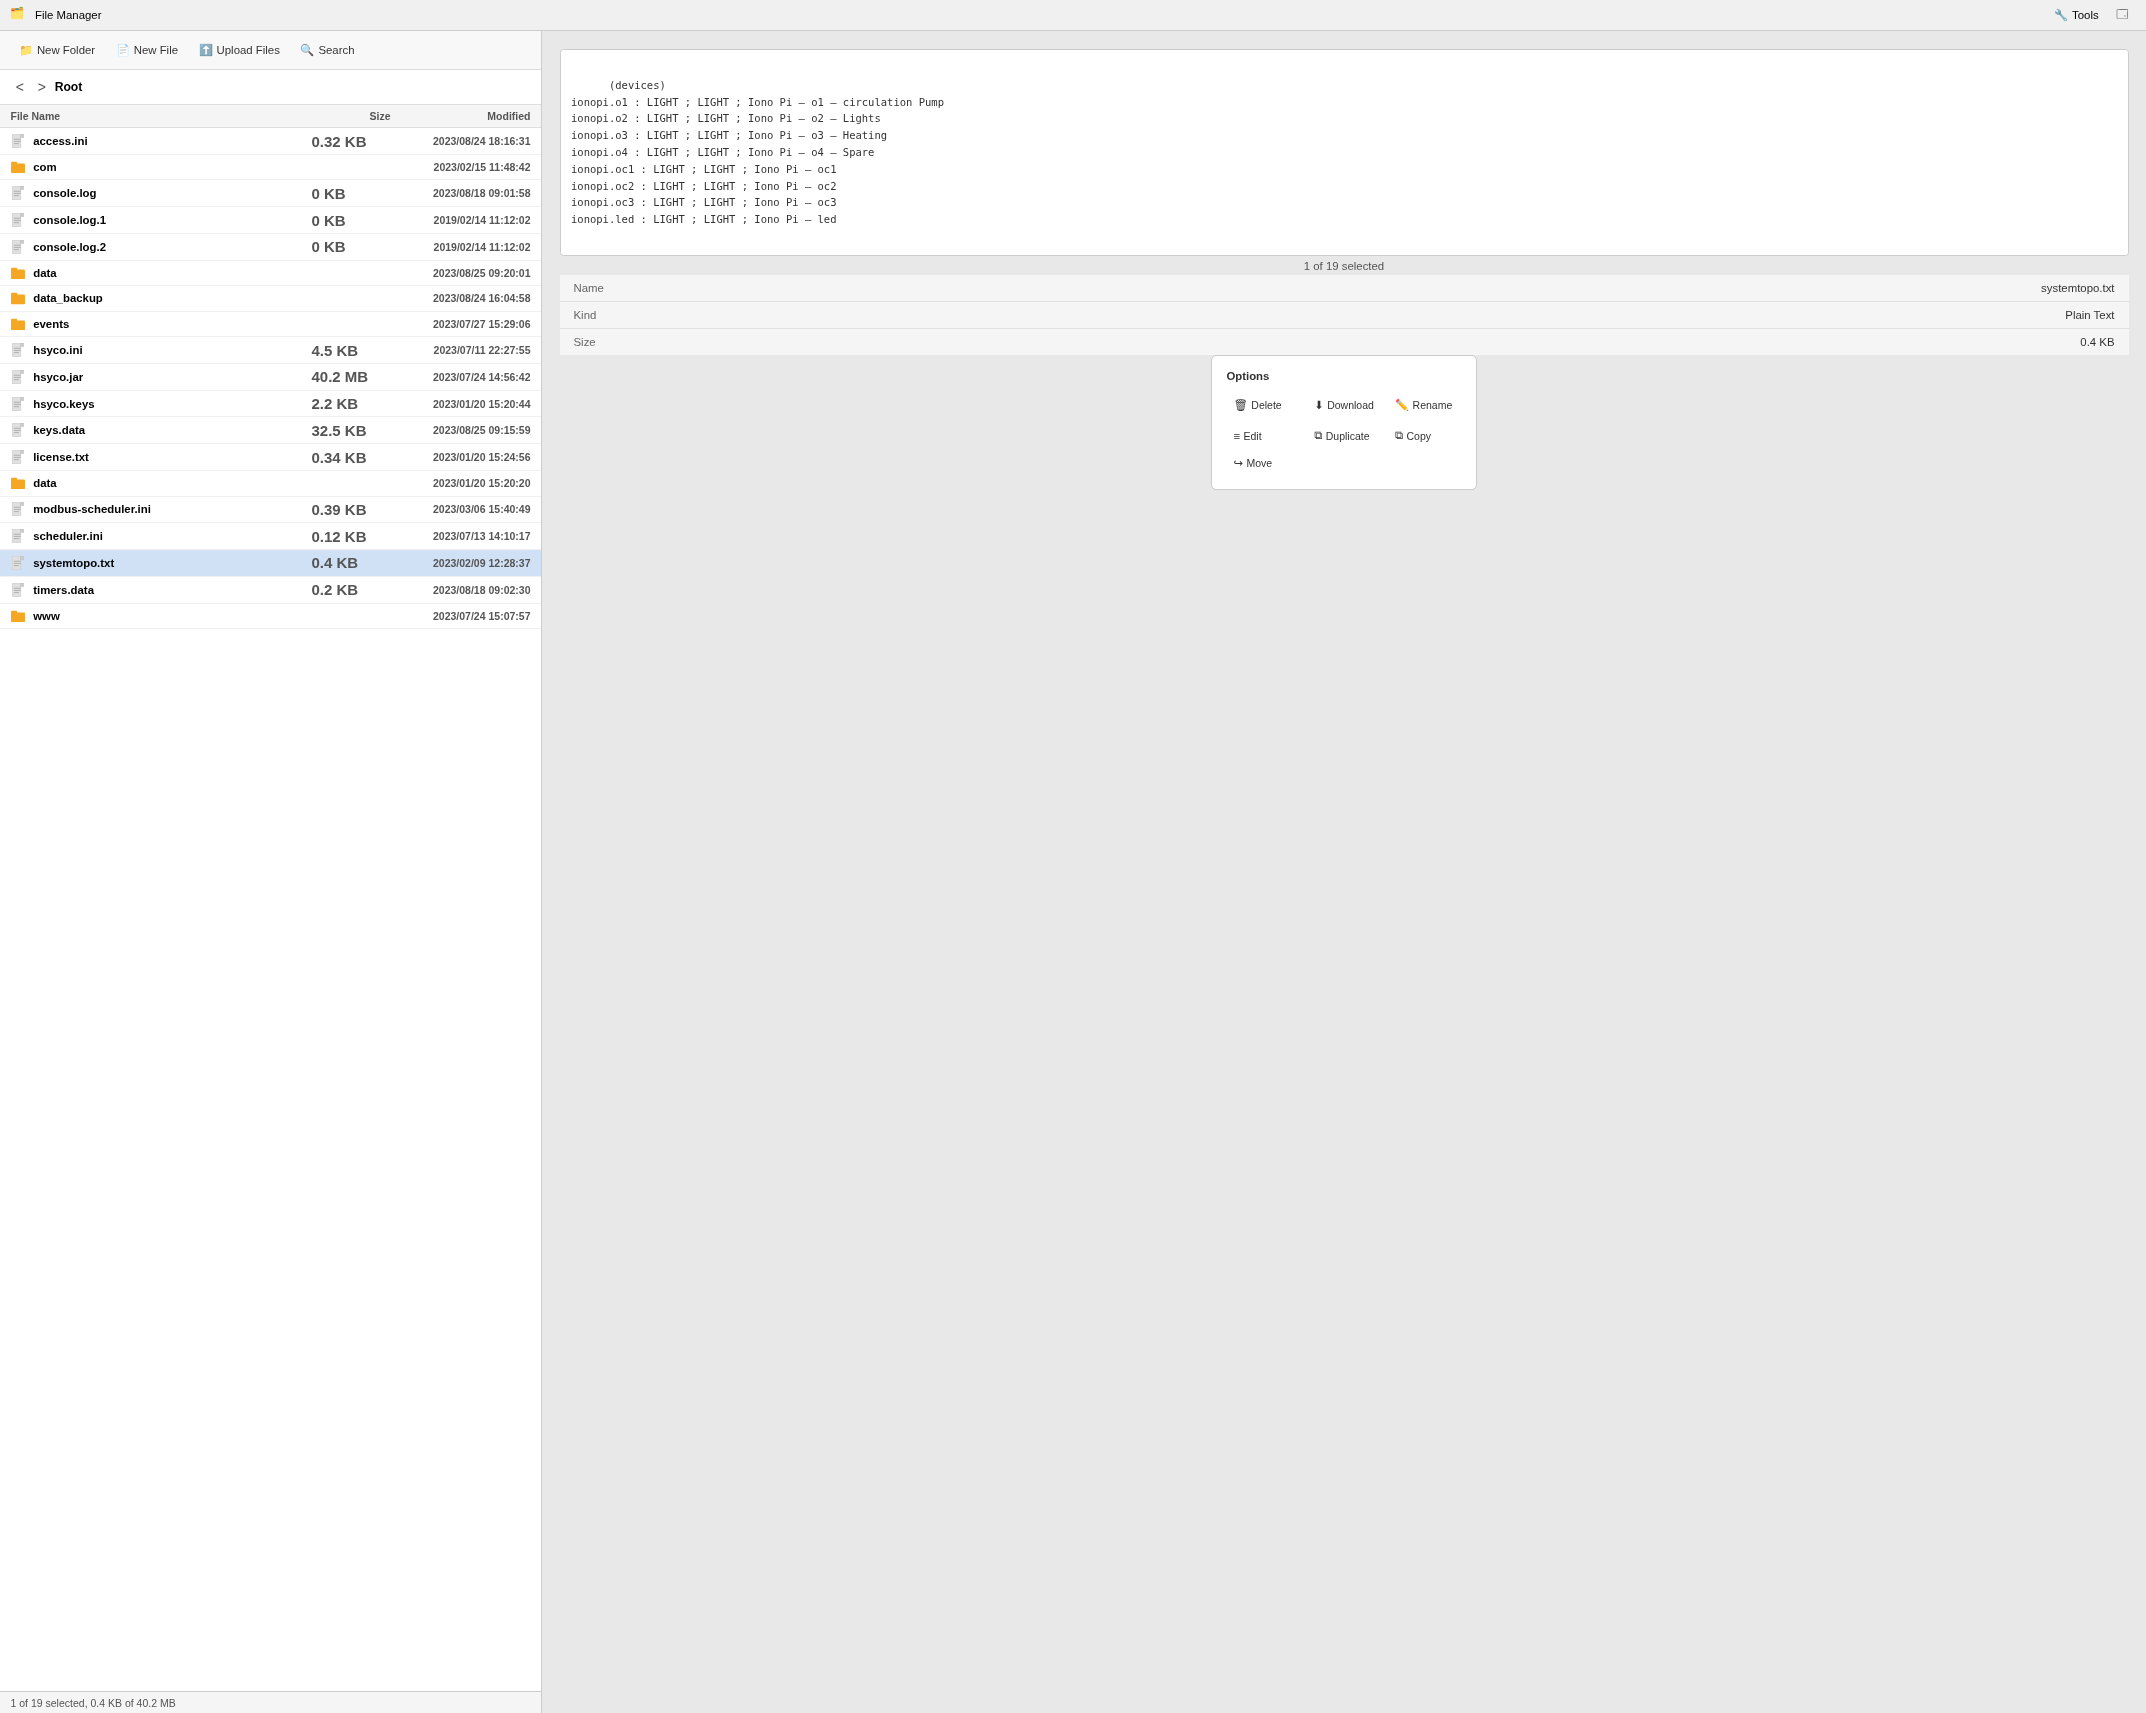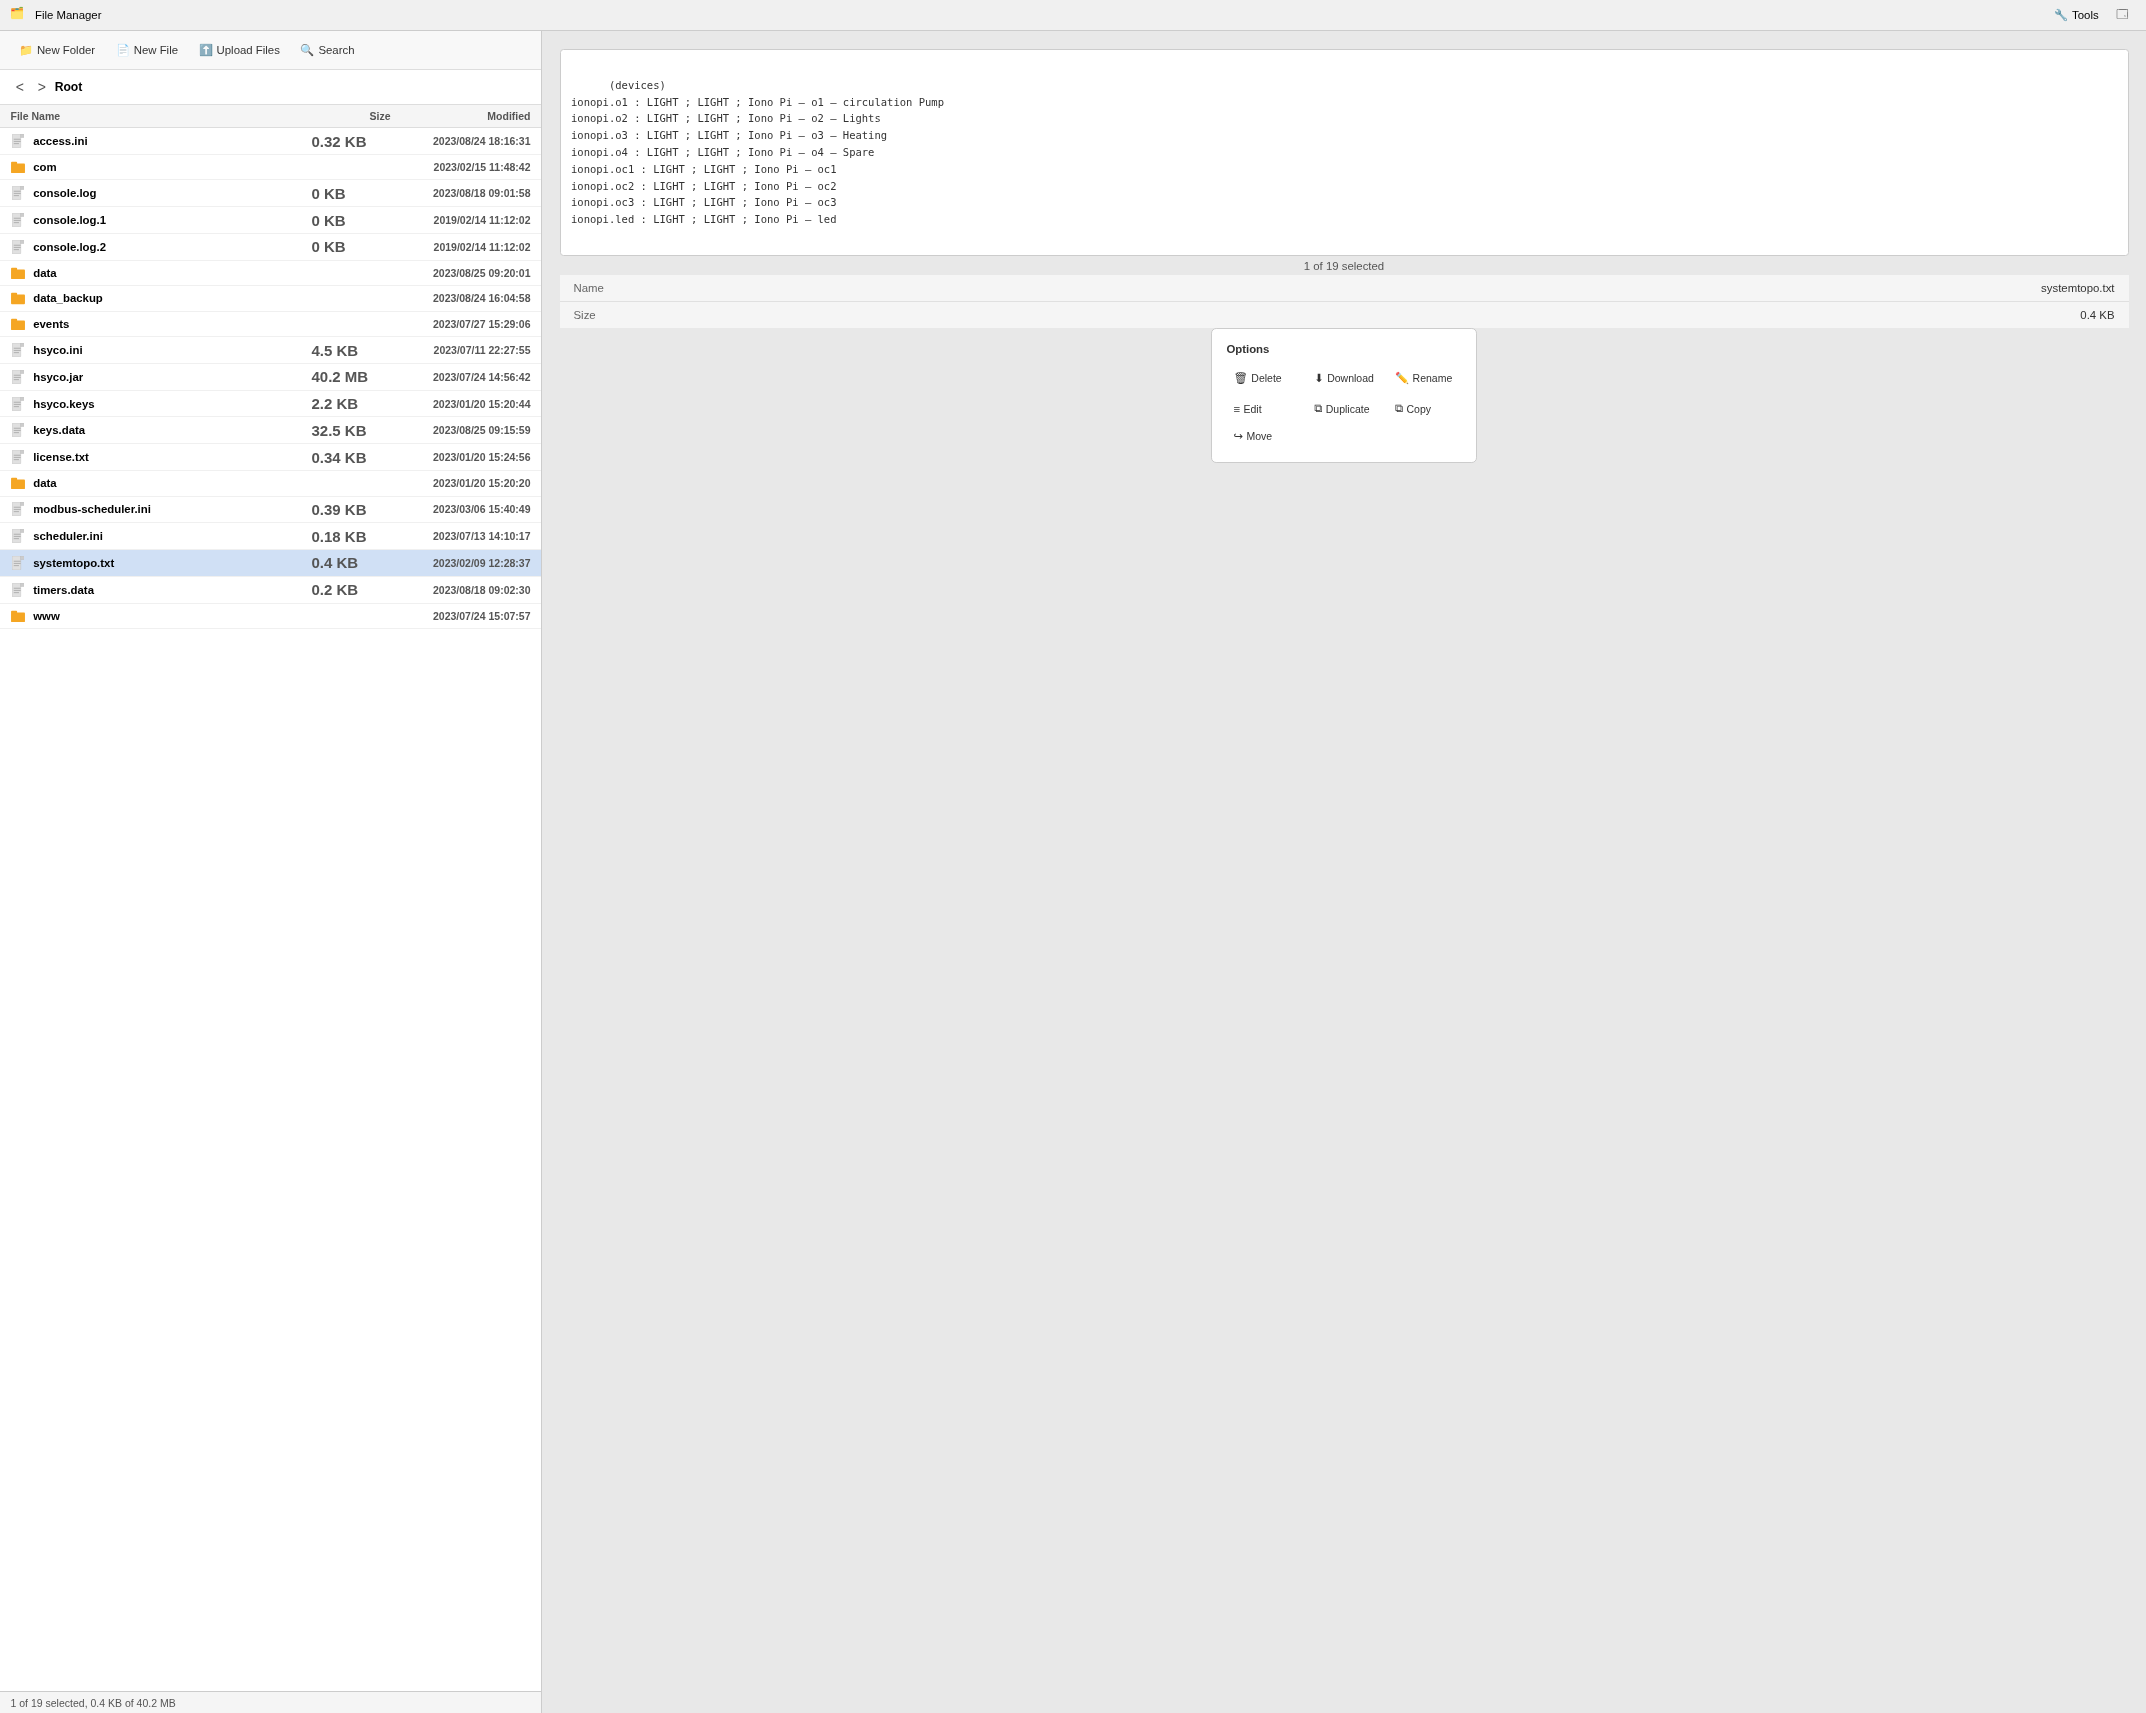--- a/index.html
+++ b/index.html
@@ -511,21 +511,21 @@
           <span class="file-icon">
             <svg width="12.2" height="14" viewBox="0 0 14 16">
               <rect x="0" y="0" width="10" height="16" rx="1" fill="#e0e0e0" stroke="#bbb" stroke-width="0.5"></rect>
               <rect x="10" y="0" width="4" height="4" rx="0" fill="#ccc" stroke="#bbb" stroke-width="0.5"></rect>
               <line x1="2" y1="6" x2="10" y2="6" stroke="#aaa" stroke-width="1"></line>
               <line x1="2" y1="8.5" x2="10" y2="8.5" stroke="#aaa" stroke-width="1"></line>
               <line x1="2" y1="11" x2="8" y2="11" stroke="#aaa" stroke-width="1"></line>
             </svg>
           </span>
           <span class="file-name">scheduler.ini</span>
-          <span class="file-size">0.18 KB</span>
+          <span class="file-size">0.12 KB</span>
           <span class="file-modified">2023/07/13 14:10:17</span>
         </div>
         <div class="file-item selected">
           <span class="file-icon">
             <svg width="12.2" height="14" viewBox="0 0 14 16">
               <rect x="0" y="0" width="10" height="16" rx="1" fill="#e0e0e0" stroke="#bbb" stroke-width="0.5"></rect>
               <rect x="10" y="0" width="4" height="4" rx="0" fill="#ccc" stroke="#bbb" stroke-width="0.5"></rect>
               <line x1="2" y1="6" x2="10" y2="6" stroke="#aaa" stroke-width="1"></line>
               <line x1="2" y1="8.5" x2="10" y2="8.5" stroke="#aaa" stroke-width="1"></line>
               <line x1="2" y1="11" x2="8" y2="11" stroke="#aaa" stroke-width="1"></line>
@@ -582,20 +582,24 @@
     </div>
 
     <div class="selection-info">
       <span>1 of 19 selected</span>
     </div>
 
     <div class="file-details">
       <div class="detail-row">
         <span class="detail-label">Name</span>
         <span class="detail-value">systemtopo.txt</span>
+      </div>
+      <div class="detail-row">
+        <span class="detail-label">Kind</span>
+        <span class="detail-value">Plain Text</span>
       </div>
       <div class="detail-row">
         <span class="detail-label">Size</span>
         <span class="detail-value">0.4 KB</span>
       </div>
     </div>
 
     <div class="options-panel">
       <div class="options-title">Options</div>
       <div class="options-grid">

